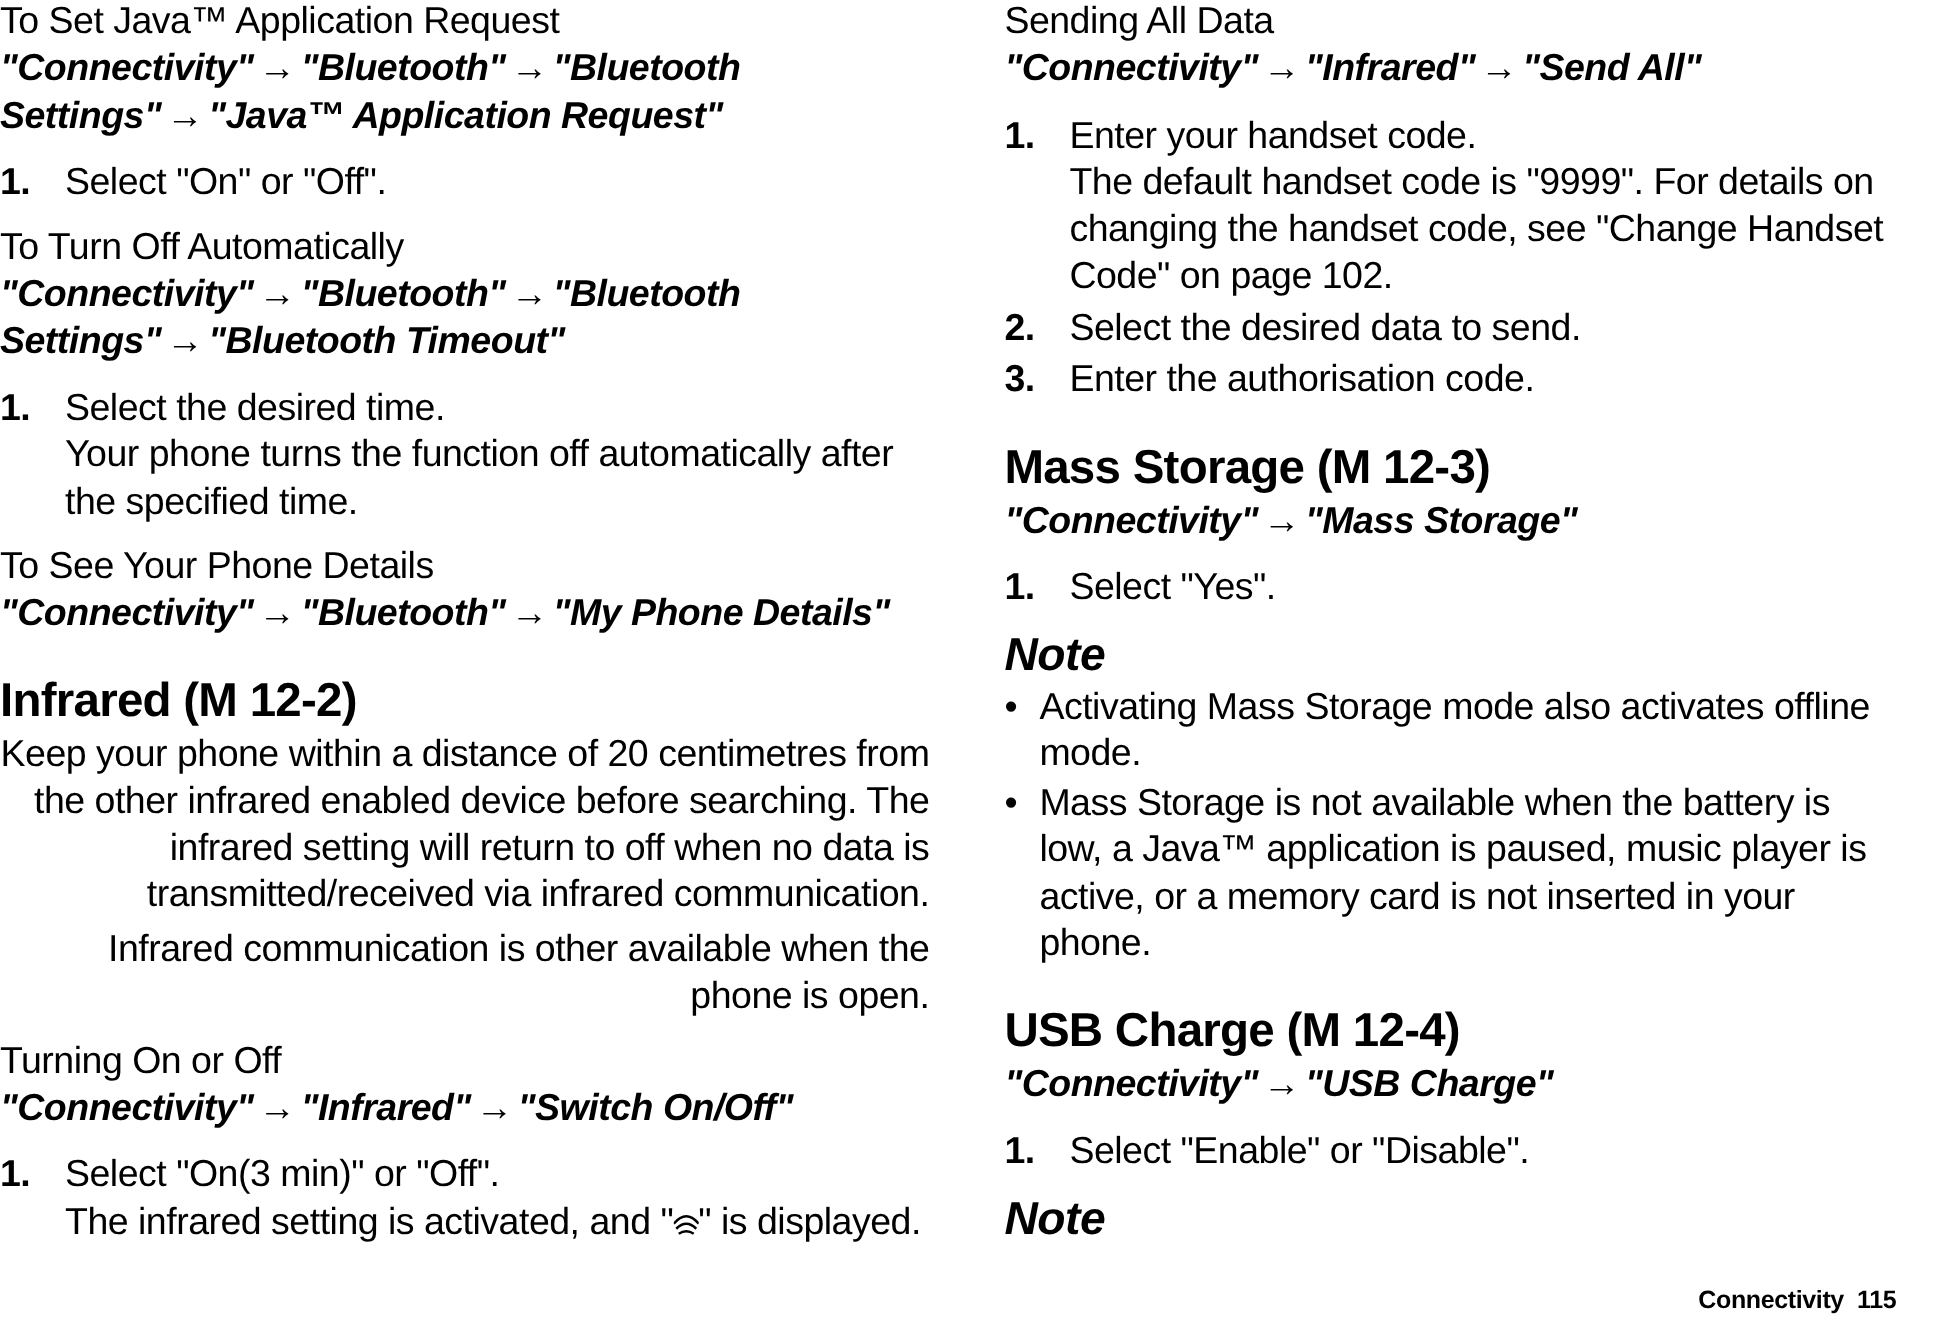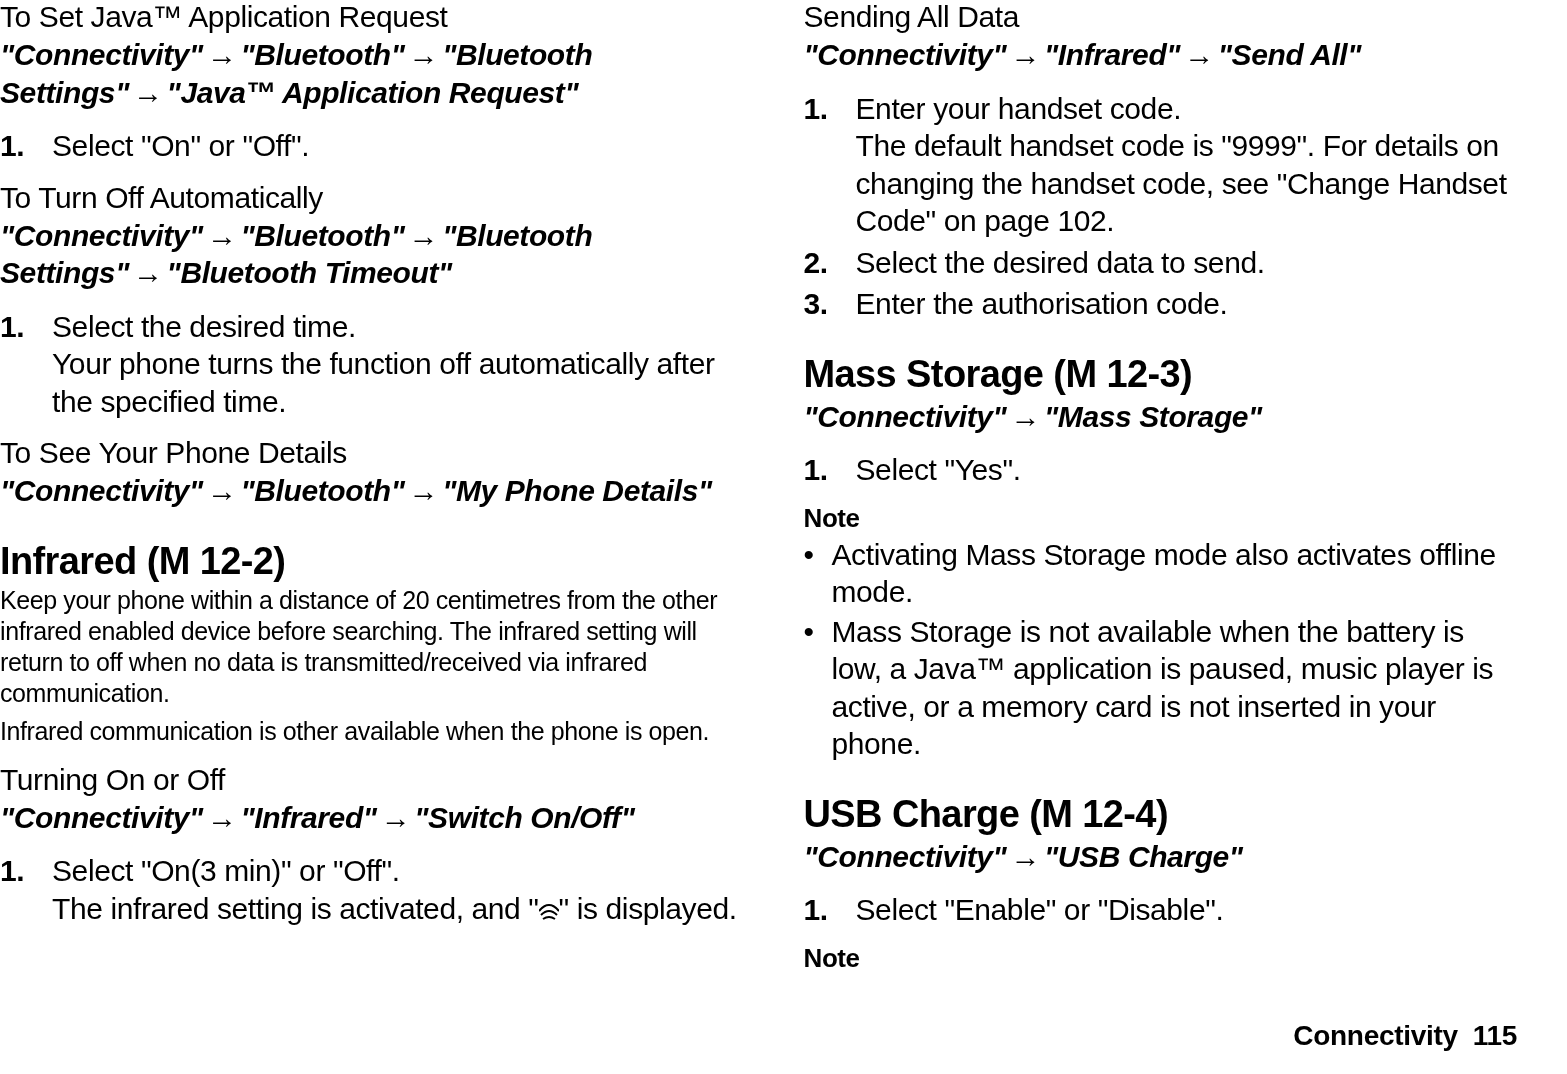--- a/index.html
+++ b/index.html
@@ -95,30 +95,32 @@
 
   .h2 {
     font-weight: 700;
     font-size: 38px;
     letter-spacing: -0.6px;
     margin: 30px 0 2px 0;
     font-stretch: condensed;
   }
 
   .body {
-    font-size: 25px;
+    font-size: 30px;
     letter-spacing: -0.4px;
     line-height: 1.25;
     margin: 2px 0 6px 0;
     font-stretch: condensed;
+    text-align: right;
   }
 
   .note-label {
     font-weight: 700;
-    font-size: 26px;
+    font-style: italic;
+    font-size: 37px;
     letter-spacing: -0.4px;
     margin: 14px 0 2px 0;
     font-stretch: condensed;
   }
   ul.notes {
     list-style: none;
     padding: 0;
     margin: 0;
   }
   ul.notes > li {
@@ -143,21 +145,21 @@
     width: 20px;
     vertical-align: -2px;
   }
   .ir-icon svg { display: block; }
 
   .footer {
     position: absolute;
     right: 50px;
     bottom: 22px;
     font-weight: 700;
-    font-size: 28px;
+    font-size: 20px;
     letter-spacing: -0.3px;
     font-stretch: condensed;
     margin-top: 20px;
   }
 </style>
 </head>
 <body>
 <div class="page">
 
 <div class="cols">

